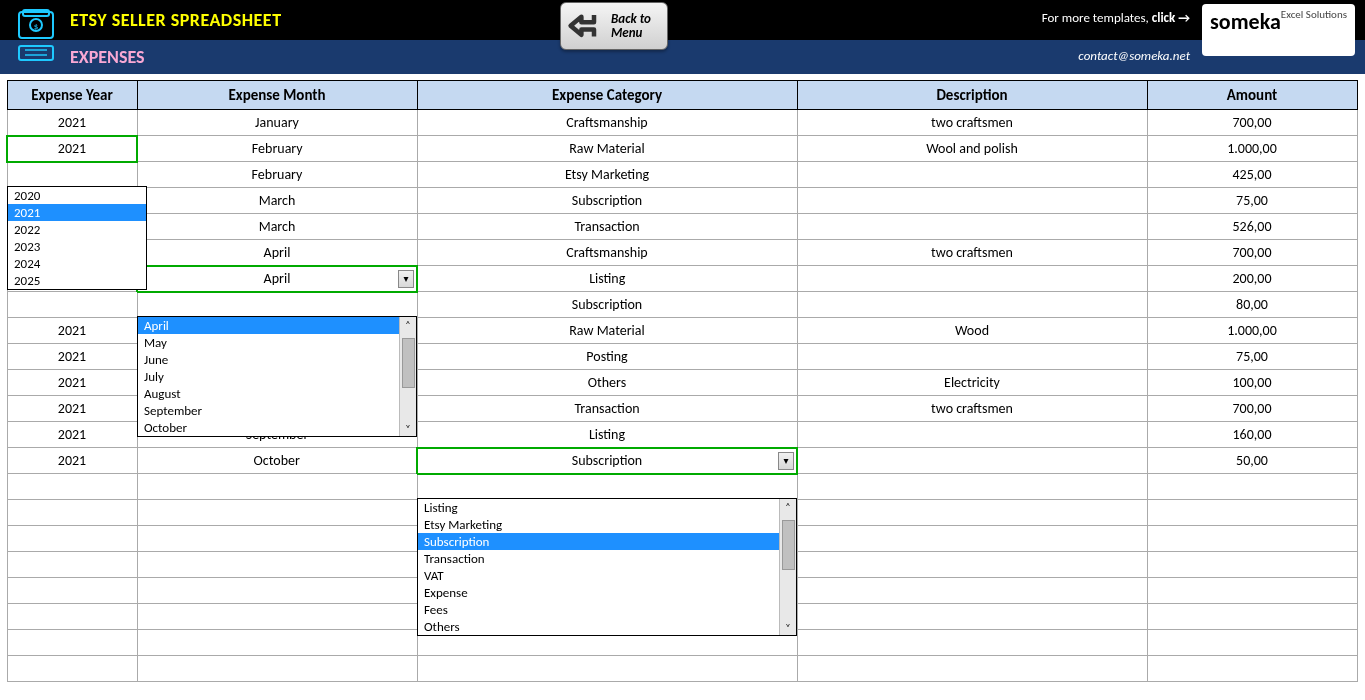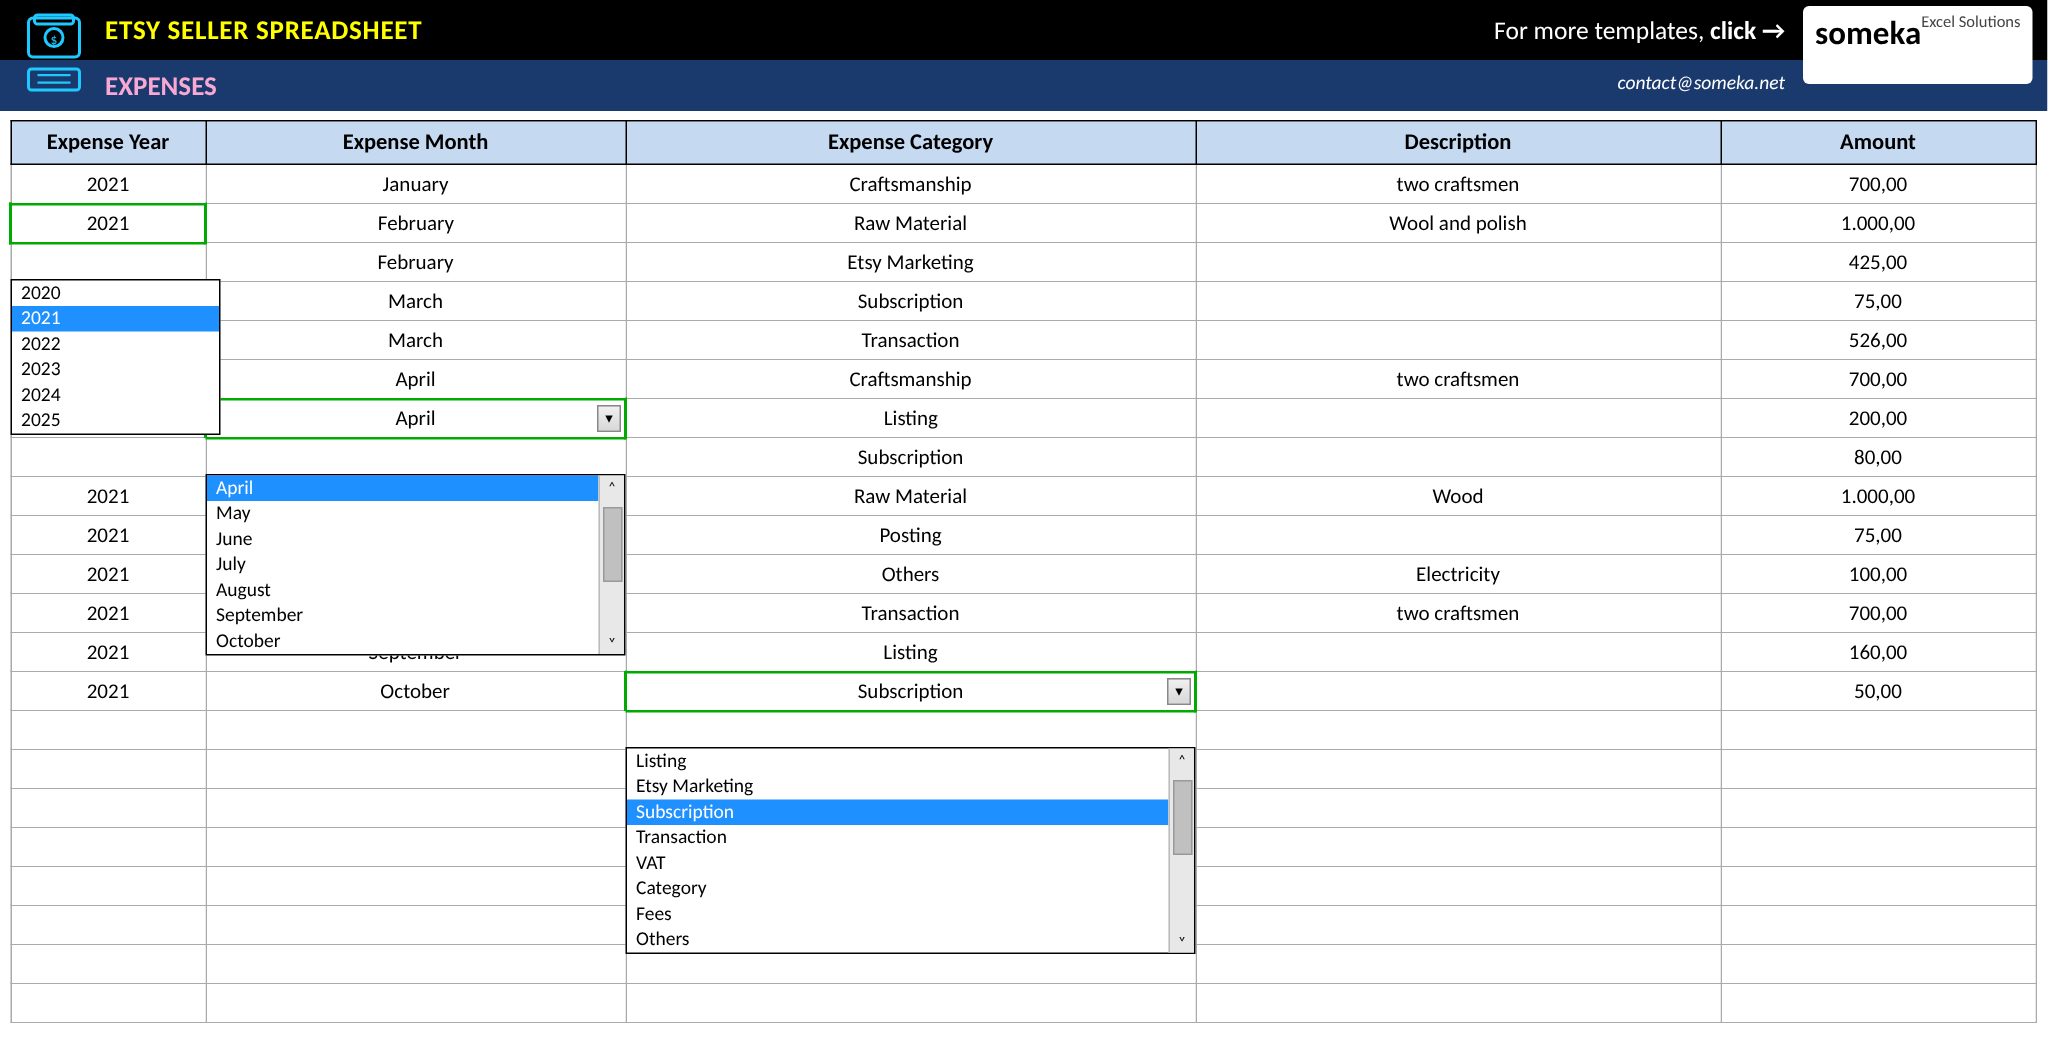--- a/index.html
+++ b/index.html
@@ -38,21 +38,21 @@
     border-radius: 6px;
     display: flex;
     align-items: center;
     padding: 0 16px 0 6px;
     gap: 8px;
     z-index: 5;
     box-shadow: 0 2px 3px rgba(0,0,0,.3);
   }
   .back-btn svg { width: 36px; height: 36px; }
   .back-text { font-style: italic; font-weight: bold; font-size: 13px; line-height: 1.1; }
-  .templates-link { position: absolute; right: 175px; top: 10px; color: #fff; font-size: 17px; }
+  .templates-link { position: absolute; right: 175px; top: 10px; color: #fff; font-size: 13px; }
   .templates-link b { font-weight: bold; }
   .someka {
     position: absolute; right: 10px; top: 4px;
     background: #fff; border-radius: 4px; padding: 4px 8px;
     height: 52px; display: flex; flex-direction: row; justify-content: center;
     z-index: 5;
   }
   .someka-big { font-size: 22px; font-weight: bold; letter-spacing: 0; }
   .someka-sub { font-size: 11px; color: #444; text-align: right; }
 
@@ -153,20 +153,31 @@
       <rect x="8" y="2" width="26" height="6" rx="2" fill="none" stroke="#1ec9ff" stroke-width="2"></rect>
       <circle cx="21" cy="17" r="6" fill="none" stroke="#1ec9ff" stroke-width="2"></circle>
       <text x="21" y="21" font-size="9" text-anchor="middle" fill="#1ec9ff">$</text>
       <rect x="4" y="38" width="34" height="14" rx="2" fill="none" stroke="#1ec9ff" stroke-width="2"></rect>
       <line x1="10" y1="42" x2="32" y2="42" stroke="#1ec9ff" stroke-width="1.5"></line>
       <line x1="10" y1="47" x2="32" y2="47" stroke="#1ec9ff" stroke-width="1.5"></line>
     </svg>
   </div>
   <div class="title">ETSY SELLER SPREADSHEET</div>
 
+  <div class="back-btn">
+    <span>
+      <svg viewBox="0 0 40 40">
+          <path d="M30 10 v8 h-14 v-6 l-12 10 12 10 v-6 h14 v8" fill="none" stroke="#333" stroke-width="5" stroke-linejoin="round"></path>
+        </svg>
+    </span>
+    <div class="back-text">
+      <span>Back to</span><br>
+      <span>Menu</span>
+    </div>
+  </div>
 
   <div class="templates-link">
     <span>For more templates, </span><b>click →</b>
   </div>
 
   <div class="someka">
     <div class="someka-big">someka</div>
     <div class="someka-sub">Excel Solutions</div>
   </div>
 </div>
@@ -375,21 +386,21 @@
       <div style="flex:1"></div>
       <div class="arrow-down">˅</div>
     </div>
   </div>
 <div id="dd-cat" class="dropdown" style="left: 417px; top: 473.5px; width: 380px;">
     <div class="opt">Listing</div>
     <div class="opt">Etsy Marketing</div>
     <div class="opt sel">Subscription</div>
     <div class="opt">Transaction</div>
     <div class="opt">VAT</div>
-    <div class="opt">Category</div>
+    <div class="opt">Expense</div>
     <div class="opt">Fees</div>
     <div class="opt">Others</div>
     <div class="scroll">
       <div class="arrow-up">˄</div>
       <div class="thumb" style="height:50px;margin-top:6px"></div>
       <div style="flex:1"></div>
       <div class="arrow-down">˅</div>
     </div>
   </div>
 

